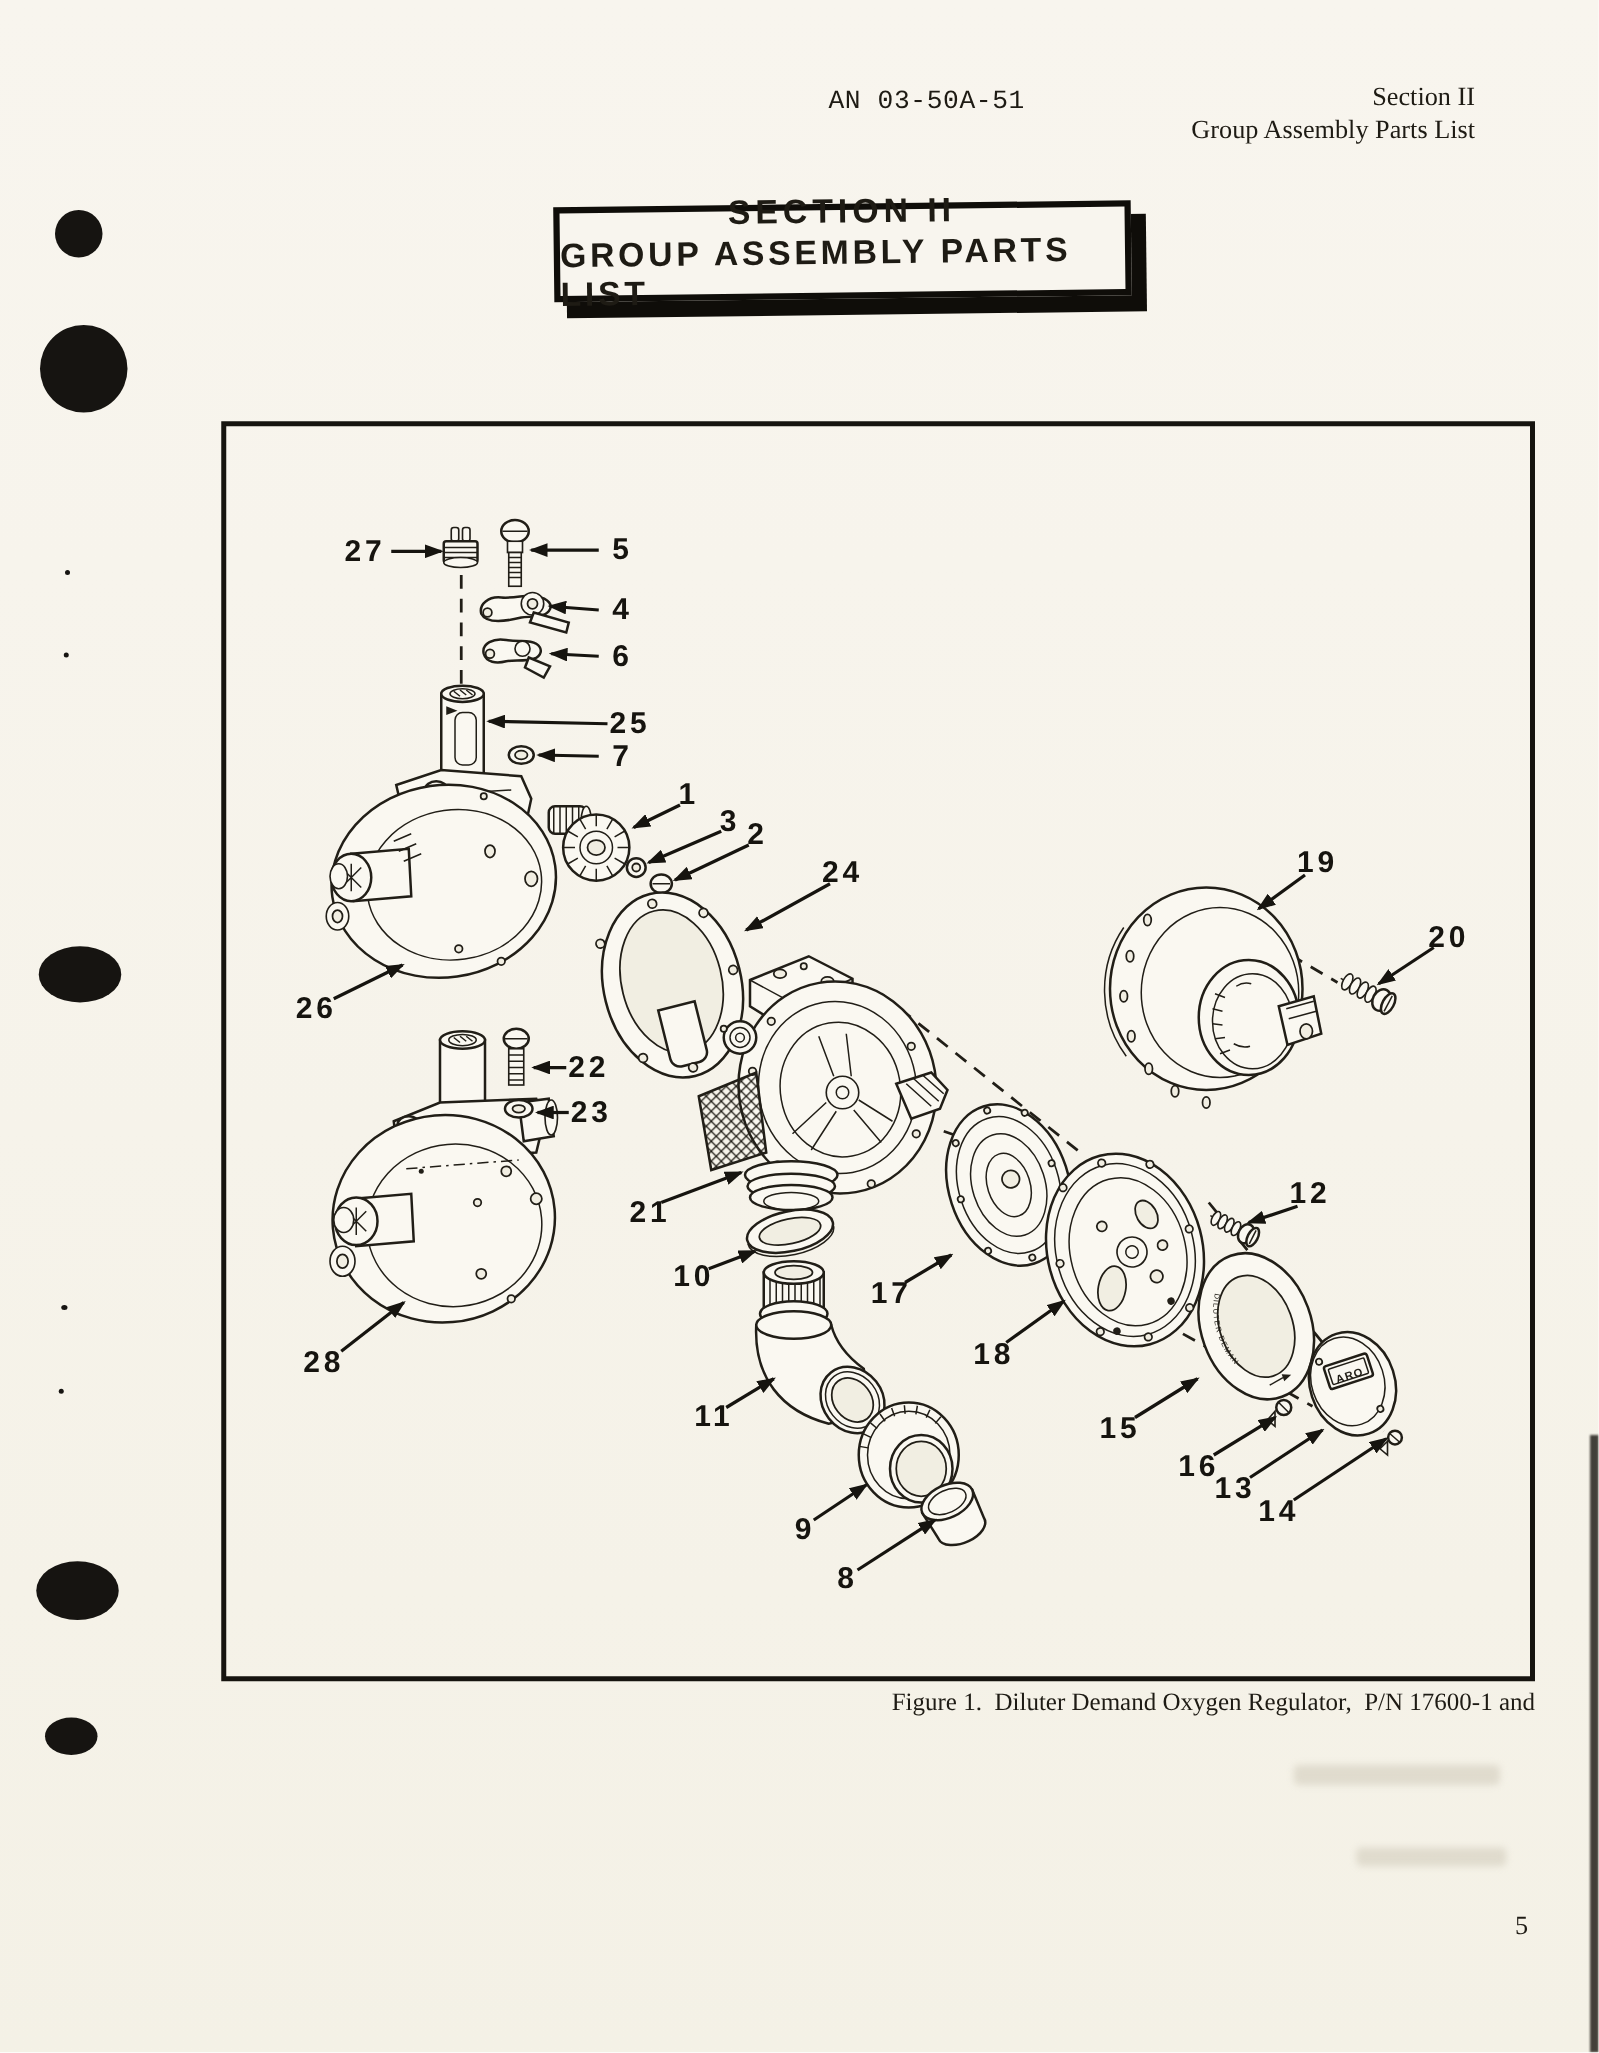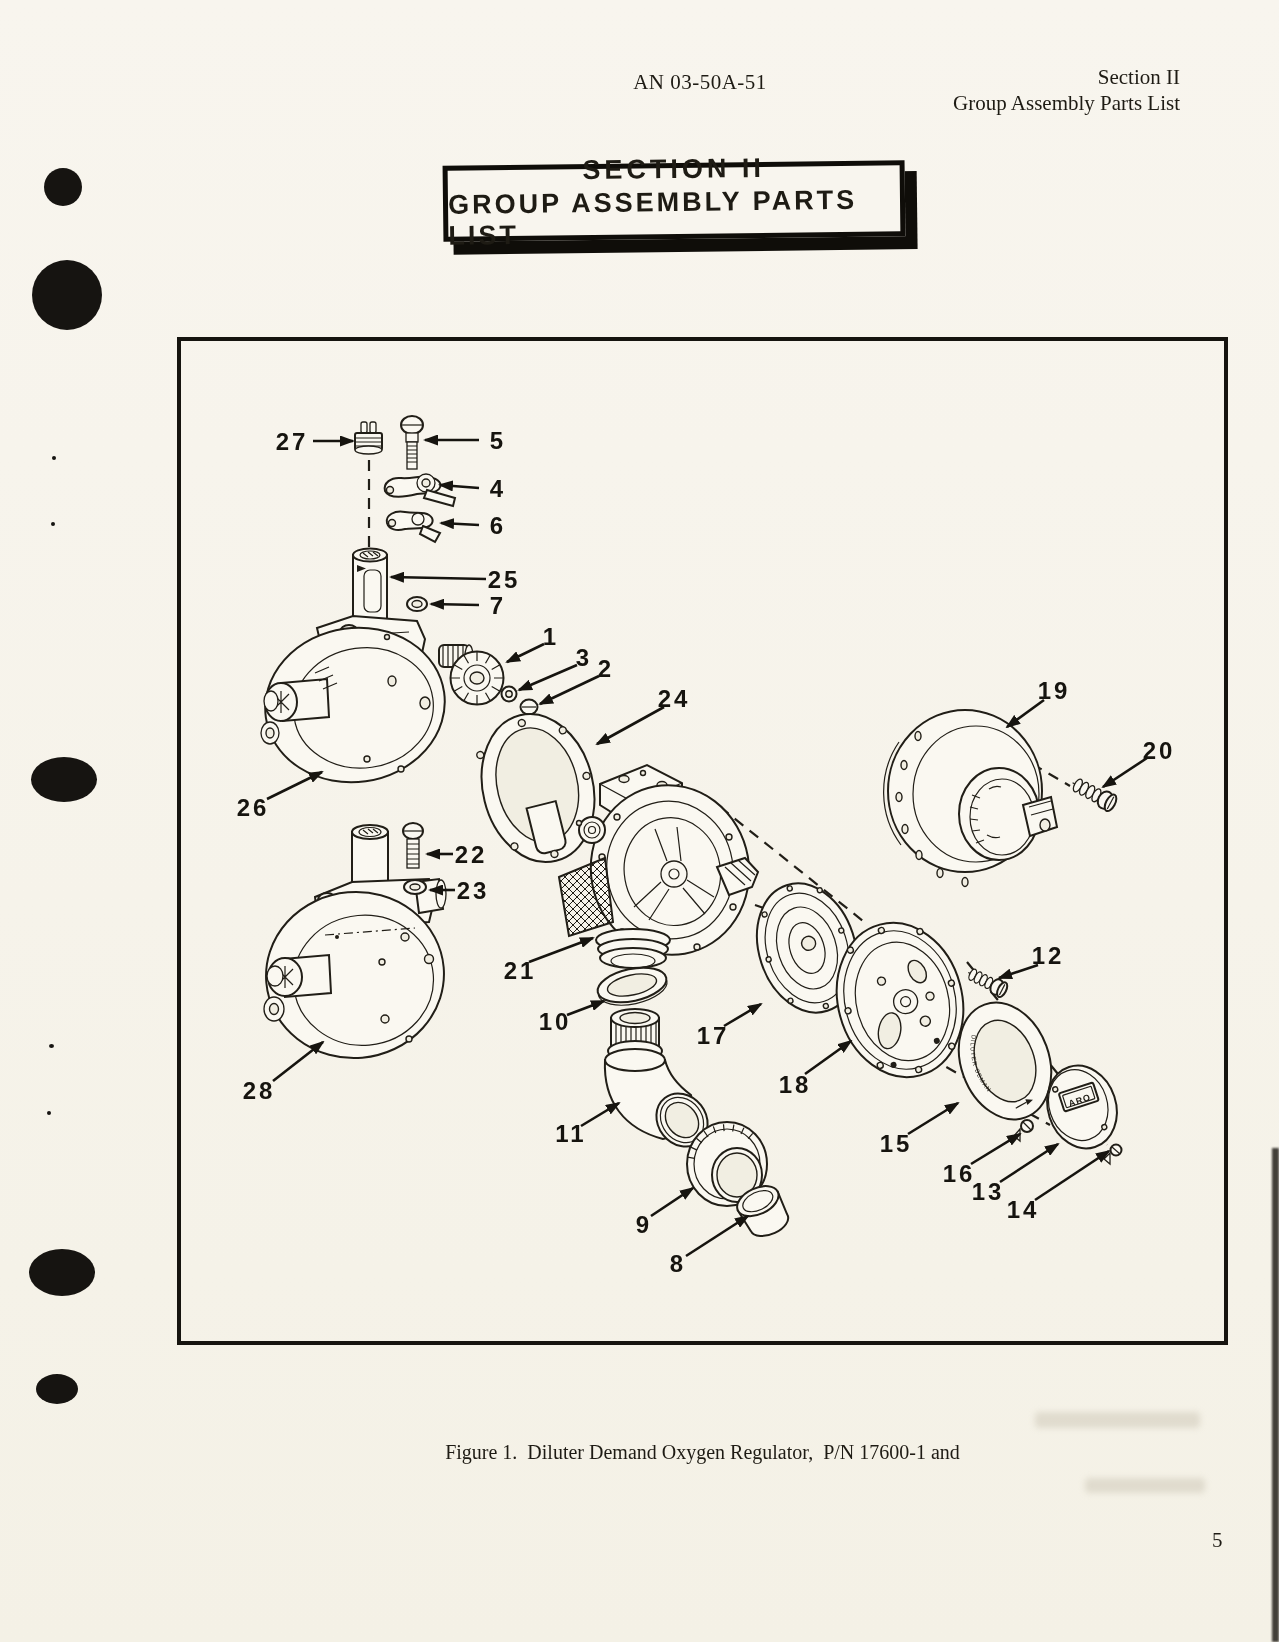--- a/index.html
+++ b/index.html
@@ -2,22 +2,22 @@
 <html><head>
 <meta charset="utf-8">
 <style>
   html,body{margin:0;padding:0;}
   .page{
     position:relative; width:1279px; height:1642px; overflow:hidden;
     background:linear-gradient(180deg,#f8f5ee 0%,#f6f3ea 55%,#f4f1e6 100%);
     font-family:"Liberation Serif", serif; color:#1e1b14;
   }
   .hdr-doc{
-    position:absolute; left:560px; top:70px; width:280px; text-align:center;
-    font-size:21px; letter-spacing:.5px;
+    position:absolute; left:540px; top:70px; width:280px; text-align:right;
+    font-size:21px; letter-spacing:.5px;font-family:Liberation Mono, monospace;
   }
   .hdr-right{
     position:absolute; right:99px; top:64px; text-align:right;
     font-size:21px; line-height:26px;
   }
   .title-box{
     position:absolute; left:443px; top:163px; width:452px; height:66px;
     background:#f8f5ee; border:5px solid #0f0d09;
     box-shadow:11px 12px 0 1px #0f0d09;
     transform:rotate(-0.7deg);
@@ -25,21 +25,21 @@
     font-family:"Liberation Sans", sans-serif; font-weight:bold;
   }
   .title-box .l1{font-size:27px; letter-spacing:4px;}
   .title-box .l2{font-size:27px; letter-spacing:3px; margin-top:2px;}
   .dot{position:absolute; background:#161411; border-radius:50%;}
   .fig-frame{
     position:absolute; left:177px; top:337px; width:1043px; height:1000px;
     border:4px solid #16140f; background:transparent;
   }
   .caption{
-    position:absolute; left:177px; top:1382px; width:1051px; text-align:center;
+    position:absolute; left:177px; top:1292px; width:1051px; text-align:right;
     font-size:20px; line-height:28px; white-space:pre;
   }
   .page-num{position:absolute; left:1212px; top:1528px; font-size:21px;}
   .ghost{position:absolute; background:#b7af9b; opacity:.33; filter:blur(3px); border-radius:4px;}
   .scan-edge{position:absolute; right:0; top:1148px; width:7px; height:494px; background:#23201a; opacity:.85; filter:blur(1px);}
 
   
   svg text{font-family:"Liberation Sans", sans-serif;}
   .p{fill:#faf8f1; stroke:#211e17; stroke-width:2;}
   .p1{fill:#faf8f1; stroke:#211e17; stroke-width:1.3;}

